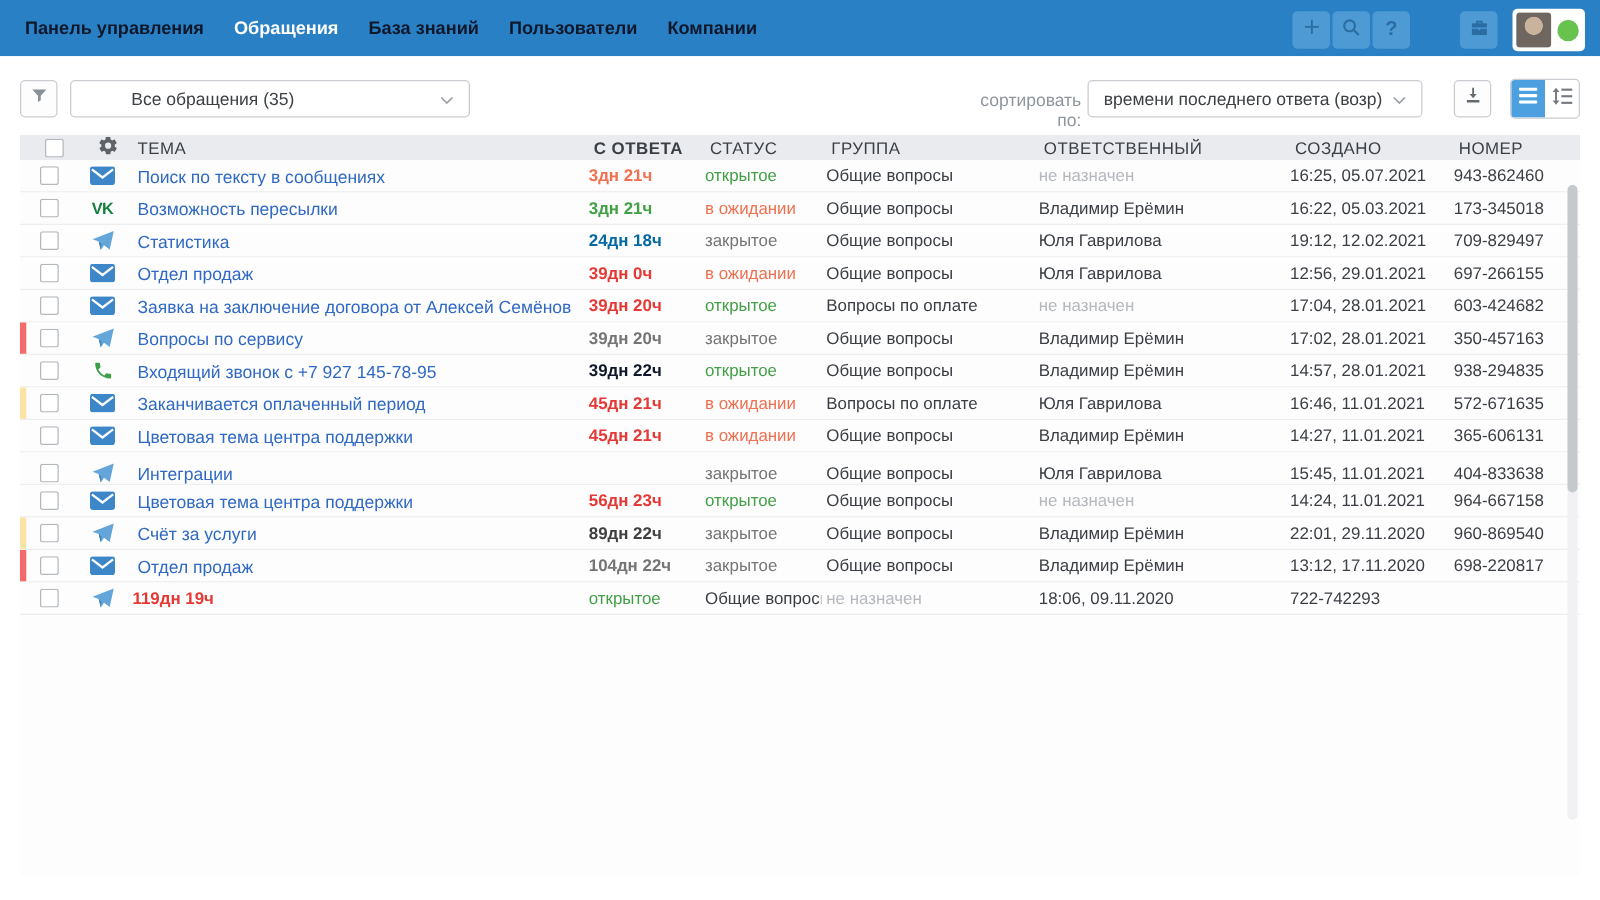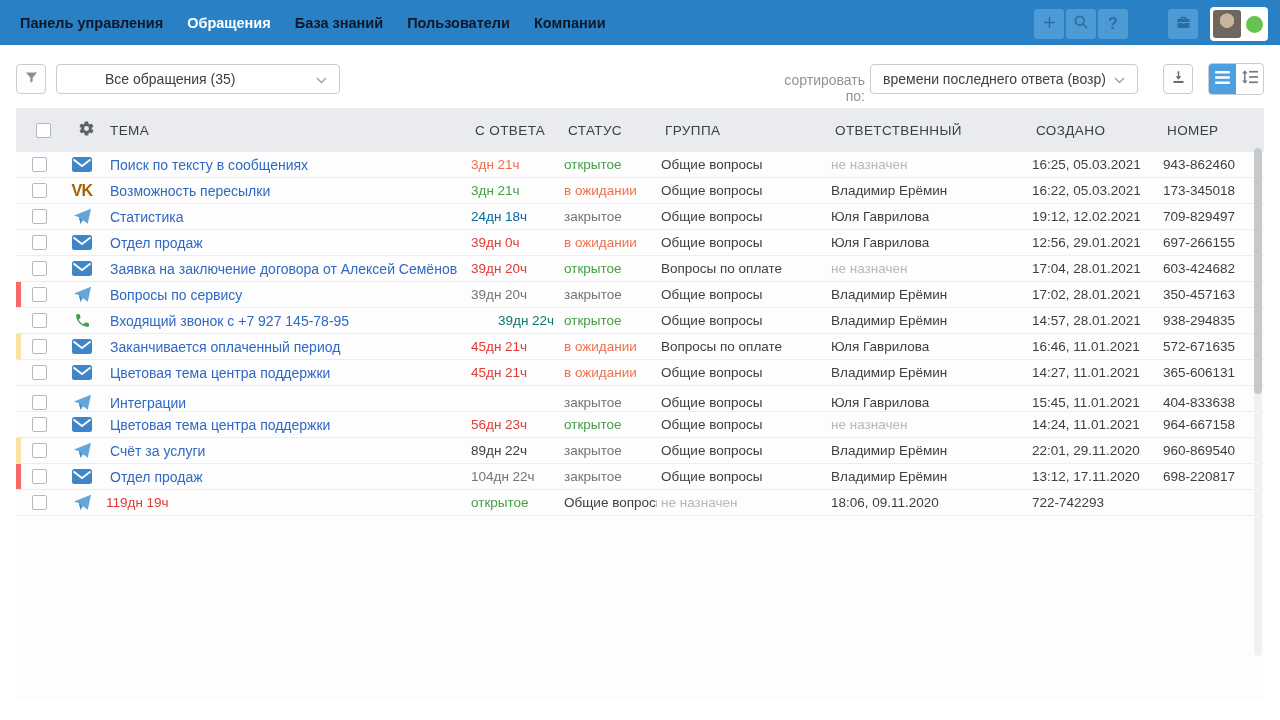--- a/index.html
+++ b/index.html
@@ -27,52 +27,52 @@
 
   
   .toolbar { position:absolute; top:45px; left:0; width:1280px; height:63px; background:#fff; }
   .icon-btn { position:absolute; width:30px; height:30px; border:1px solid #c9ccd0;
     border-radius:4px; background:#fdfdfe; display:flex; align-items:center;
     justify-content:center; cursor:pointer; }
   .filter-btn { left:16px; top:19px; }
   .select { position:absolute; top:19px; height:30px; border:1px solid #c9ccd0; border-radius:4px;
     background:#fff; display:flex; align-items:center; justify-content:space-between;
     padding:0 12px; font-size:14px; color:#3c4043; cursor:pointer; }
-  .select-filter { left:56px; width:284px;padding-left:48px; }
+  .select-filter { left:56px; width:320px;padding-left:48px; }
   .select-sort { left:870px; width:268px; }
   .sort-label { position:absolute; top:27px; left:765px; width:100px; text-align:right;
     font-size:14px; color:#8f959b; }
   .download-btn { left:1163px; top:19px; }
   .view-toggle { position:absolute; left:1208px; top:18px; width:56px; height:32px;
     border:1px solid #c9ccd0; border-radius:4px; background:#fff; display:flex; overflow:hidden; }
   .view-seg { flex:1; display:flex; align-items:center; justify-content:center; cursor:pointer; }
   .view-seg.active { background:#4da0e0; }
 
   
   .table-wrap { position:absolute; left:16px; top:108px; width:1248px; height:592px;
     overflow:hidden; background:#fdfdfd; }
   .grid-cols { display:grid;
     grid-template-columns:46px 40px 1fr 93px 97px 170px 201px 131px 105px;
     align-items:center; }
-  .table-head { height:44px; background:#e9ebef; color:#74797f; font-size:11.5px;
+  .table-head { height:20px; background:#e9ebef; color:#74797f; font-size:11.5px;
     letter-spacing:.4px; }
   .table-head .cell { padding-left:8px; white-space:nowrap; }
   .row { position:relative; height:26px; border-bottom:1px solid #ededee; background:#fdfdfd; }
   .cell { padding-left:8px; font-size:13.5px; color:#3b3f44; white-space:nowrap;
     overflow:hidden; }
   .col-check { display:flex; justify-content:center; padding-left:0; }
   .col-icon { display:flex; justify-content:center; padding-left:0; }
   .topic { font-size:14px; color:#3069c4; text-decoration:none; cursor:pointer;
     white-space:nowrap; }
-  .col-reply { padding-left:4px; }
+  .col-reply { padding-left:4px;font-weight:bold; }
   .col-status,.col-group,.col-resp,.col-created,.col-num { padding-left:4px; }
   .checkbox { width:15px; height:15px; border:1px solid #b3b8bd; border-radius:2px;
     background:#fff; display:inline-block; cursor:pointer; }
   .stripe { position:absolute; left:0; top:0; width:5px; height:100%; }
-  .vk-glyph { font-weight:800; font-size:16px; color:#a16207; letter-spacing:-.5px; }
+  .vk-glyph { font-weight:800; font-size:13px; color:#15803d; letter-spacing:-.5px; }
   .channel { display:flex; align-items:center; justify-content:center; }
 
   
   .scrollbar { position:absolute; right:2px; top:40px; width:8px; height:508px;
     background:#f1f1f3; border-radius:4px; }
   .scroll-thumb { position:absolute; top:0; left:0; width:8px; height:246px;
     background:#c6c9cc; border-radius:4px; cursor:pointer; }
 </style>
 </head>
 <body>
@@ -213,21 +213,21 @@
               <rect width="20" height="15" rx="2.5" fill="#3d87c9"></rect>
               <path d="M1.5 2.5 L10 9 L18.5 2.5" fill="none" stroke="#fff" stroke-width="1.8"></path>
             </svg>
           </span>
         </div>
     <div class="cell col-topic"><a class="topic">Поиск по тексту в сообщениях</a></div>
     <div class="cell col-reply" style="color: rgb(240, 112, 79);">3дн 21ч</div>
     <div class="cell col-status" style="color: rgb(67, 160, 71);">открытое</div>
     <div class="cell col-group">Общие вопросы</div>
     <div class="cell col-resp" style="color: rgb(181, 184, 188);">не назначен</div>
-    <div class="cell col-created">16:25, 05.03.2021</div>
+    <div class="cell col-created">16:25, 05.07.2021</div>
     <div class="cell col-num">943-862460</div>
   </div>
 
   <div class="row grid-cols">
     <div class="stripe"></div>
     <div class="cell col-check">
           <span class="checkbox"></span>
         </div>
     <div class="cell col-icon">
           <span class="channel">
@@ -337,21 +337,21 @@
           <span class="checkbox"></span>
         </div>
     <div class="cell col-icon">
           <span class="channel">
             <svg width="17" height="17" viewBox="0 0 24 24" fill="#3da04a">
               <path d="M6.62 10.79c1.44 2.83 3.76 5.14 6.59 6.59l2.2-2.21c.27-.27.67-.36 1.02-.24 1.12.37 2.33.57 3.57.57.55 0 1 .45 1 1V20c0 .55-.45 1-1 1-9.39 0-17-7.61-17-17 0-.55.45-1 1-1h3.5c.55 0 1 .45 1 1 0 1.25.2 2.45.57 3.57.11.35.03.74-.25 1.02l-2.2 2.2z"></path>
             </svg>
           </span>
         </div>
     <div class="cell col-topic"><a class="topic">Входящий звонок с +7 927 145-78-95</a></div>
-    <div class="cell col-reply" style="color: #0f766e; margin-left: 27px;">39дн 22ч</div>
+    <div class="cell col-reply" style="color: #0f172a;">39дн 22ч</div>
     <div class="cell col-status" style="color: rgb(67, 160, 71);">открытое</div>
     <div class="cell col-group">Общие вопросы</div>
     <div class="cell col-resp">Владимир Ерёмин</div>
     <div class="cell col-created">14:57, 28.01.2021</div>
     <div class="cell col-num">938-294835</div>
   </div>
 
   <div class="row grid-cols">
     <div class="stripe" style="background: rgb(251, 226, 165);"></div>
     <div class="cell col-check">

